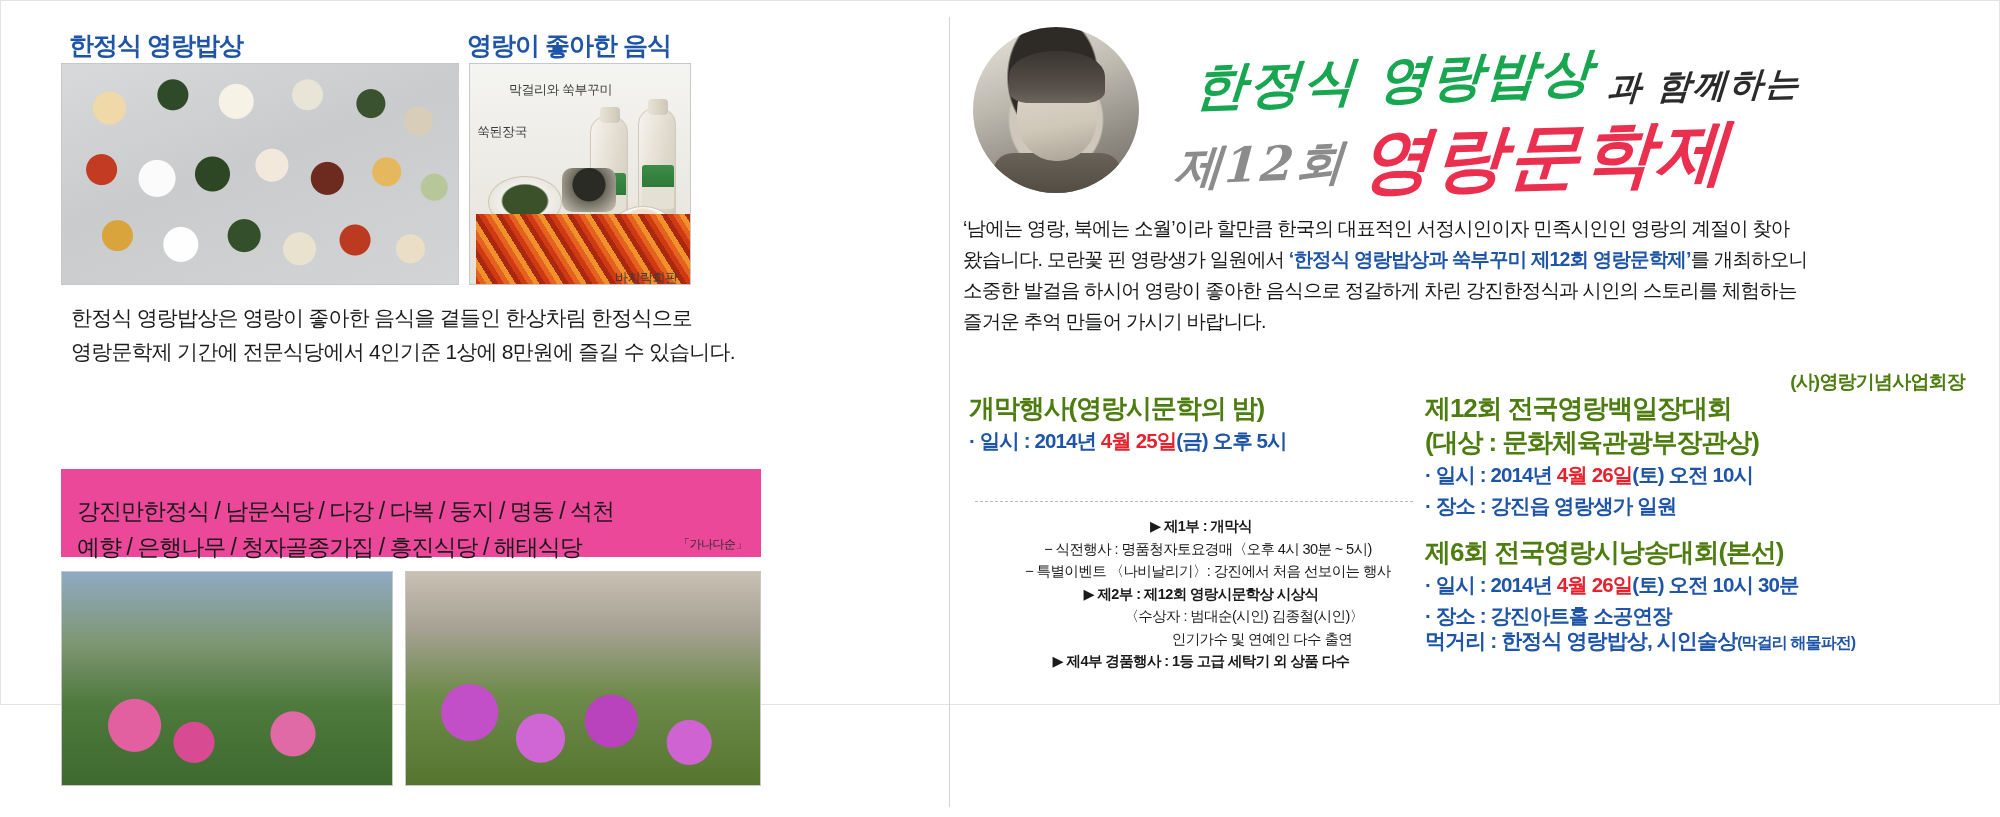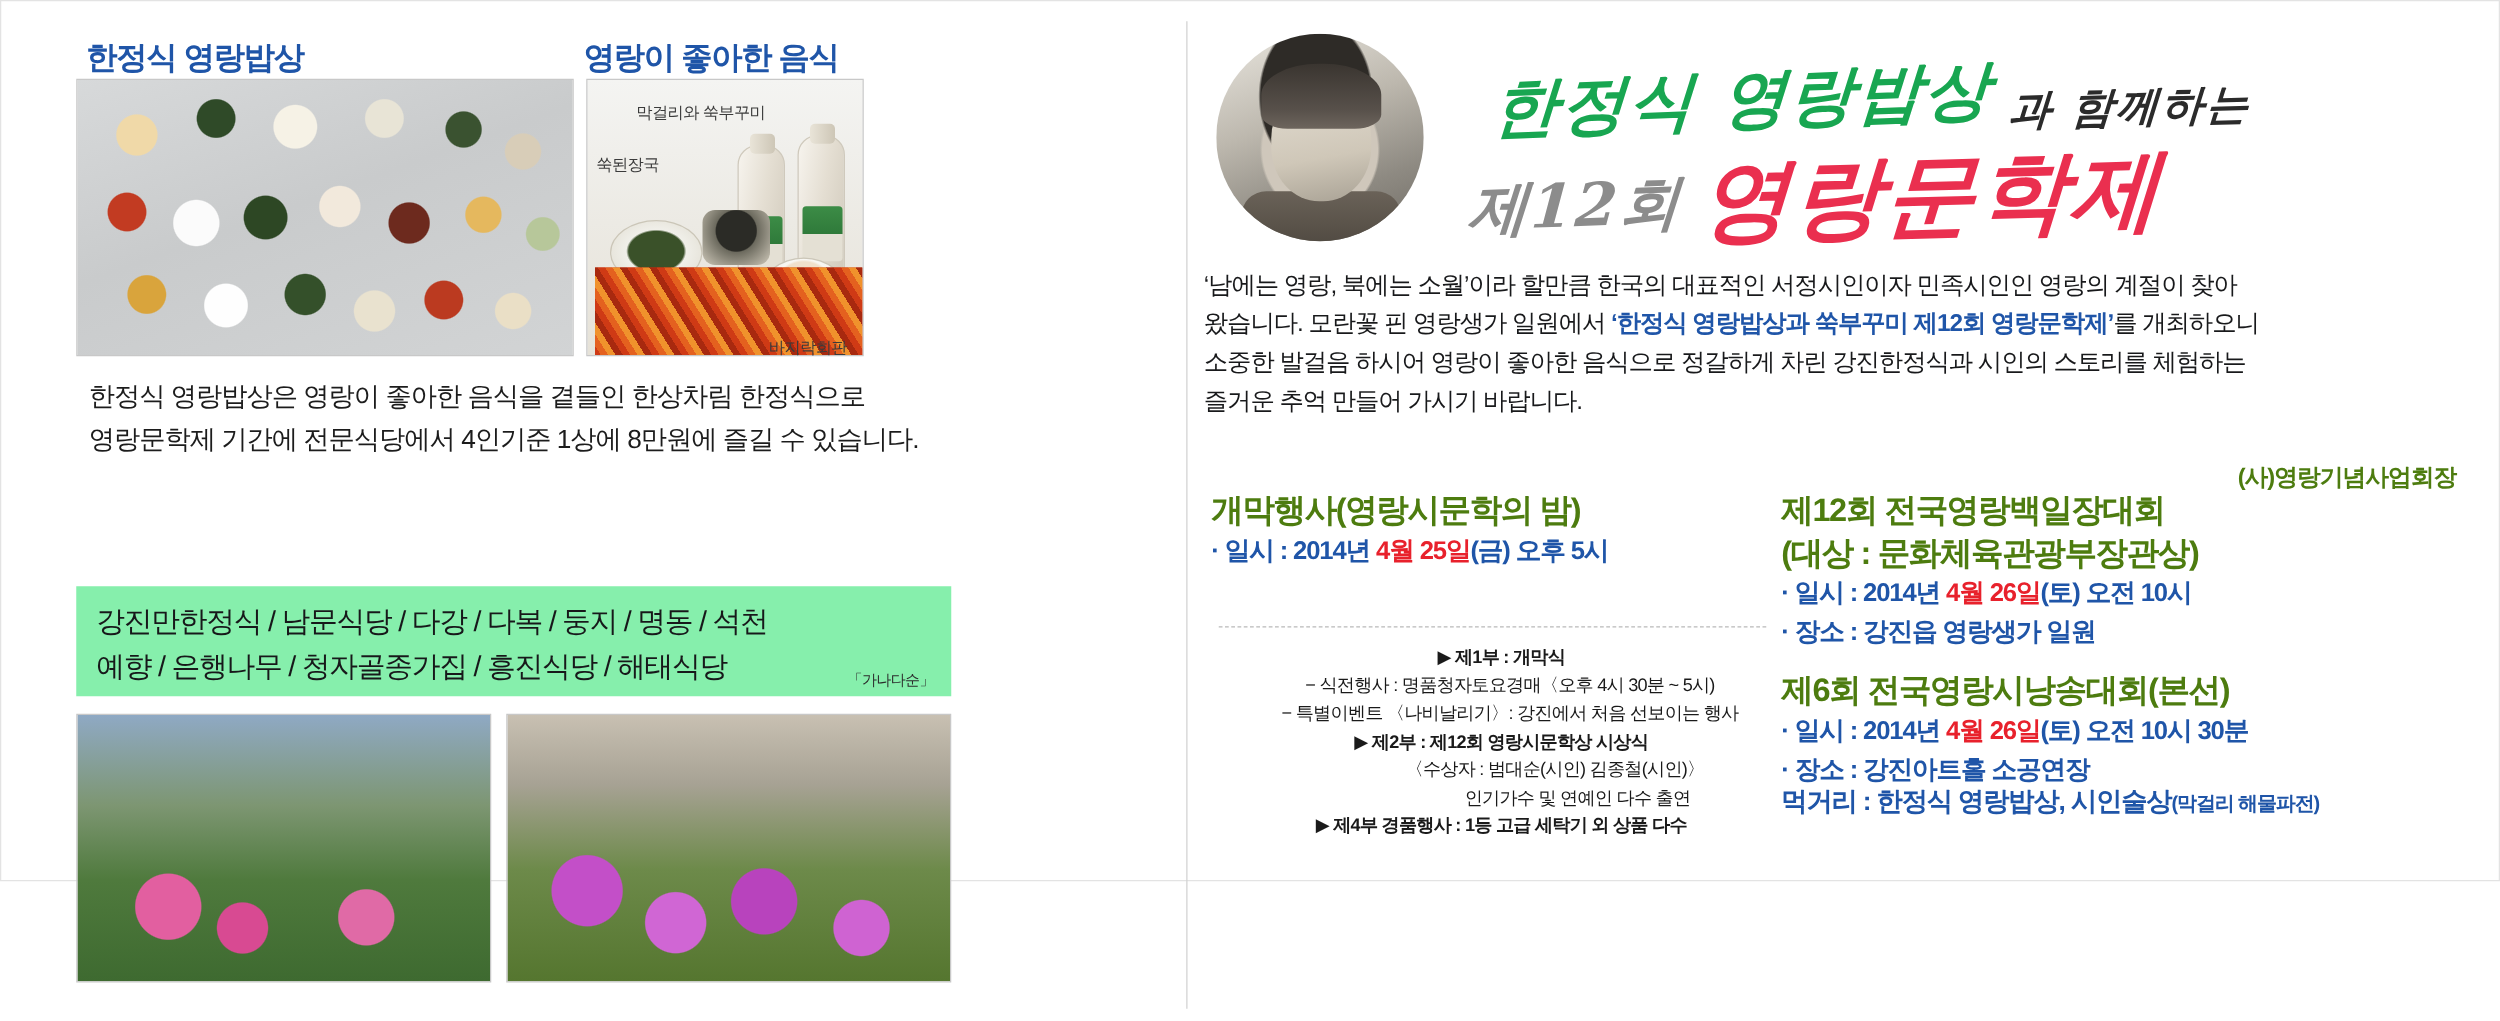--- a/index.html
+++ b/index.html
@@ -133,22 +133,22 @@
     font-size: 21px;
     line-height: 34px;
     color: #1c1c1c;
     letter-spacing: -0.8px;
   }
 
   
   #restaurant-box {
     position: absolute; left: 60px; top: 468px;
     width: 700px; height: 88px;
-    background: #86efac;
-    padding: 10px 16px 0 16px;
+    background: #ec4899;
+    padding: 24px 16px 0 16px;
   }
   #restaurant-box .rline {
     font-size: 23px;
     line-height: 36px;
     color: #17181a;
     letter-spacing: -1px;
     font-weight: 500;
   }
   #ganada-note {
     position: absolute; right: 14px; bottom: 4px;

